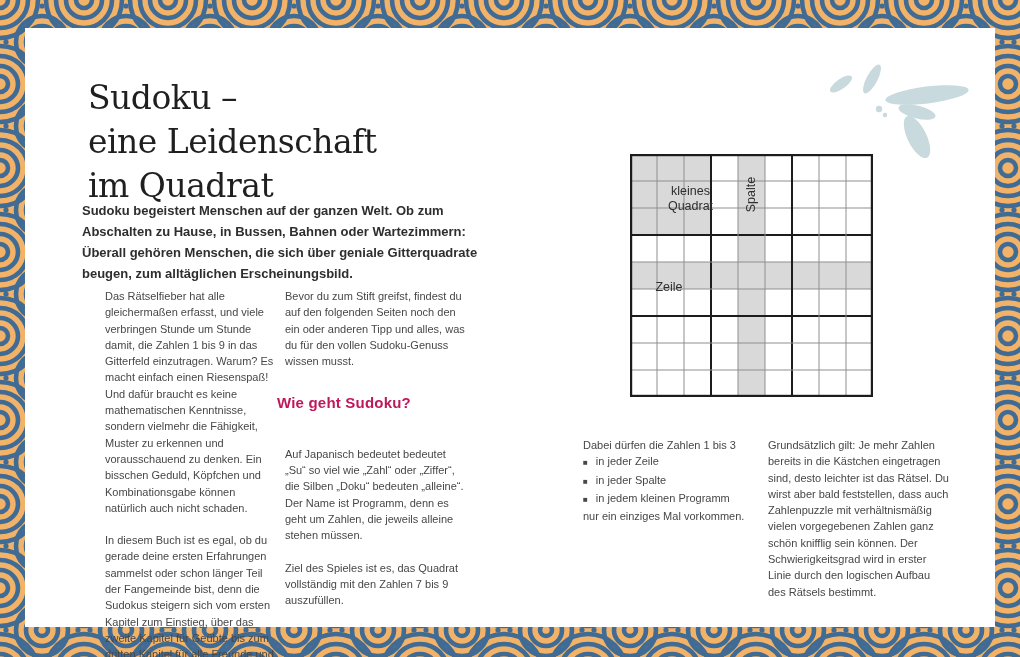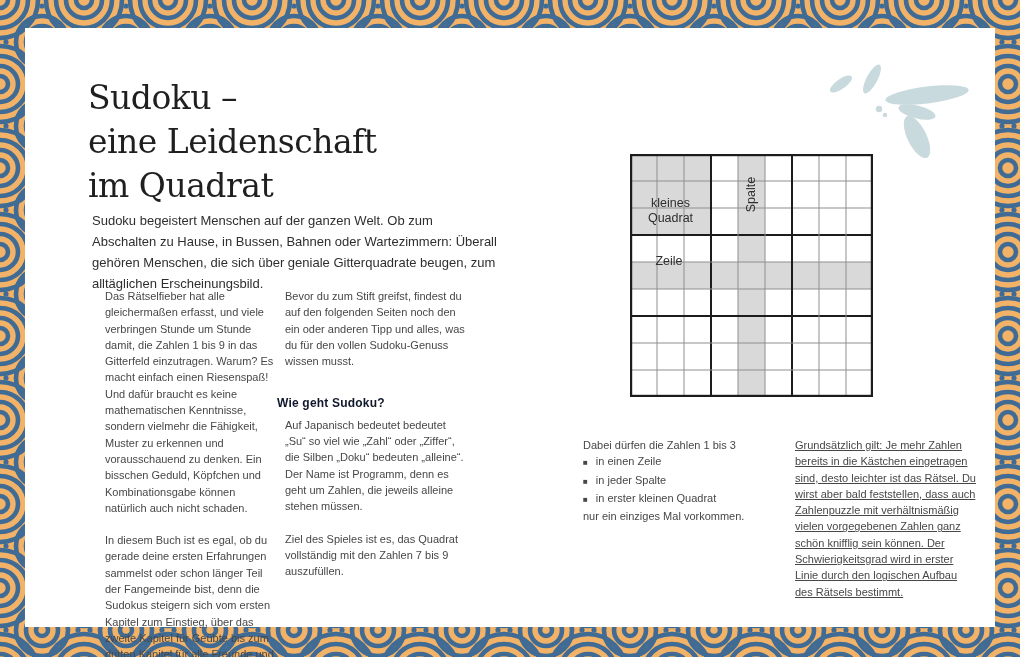--- a/index.html
+++ b/index.html
@@ -13,45 +13,45 @@
     background:#ffffff;
   }
   .page-title{
     position:absolute;left:55px;top:40px;width:420px;
     font-family:"DejaVu Serif","Liberation Serif",serif;
     font-size:33px;line-height:44px;color:#1f1f1f;font-weight:500;
     white-space:pre-line;letter-spacing:-0.5px;margin:8px;
   }
   .intro{
     position:absolute;left:55px;top:170px;width:408px;
-    font-size:13px;line-height:21px;font-weight:normal;color:#2e2e2e;margin:12px;
+    font-size:13px;line-height:21px;font-weight:bold;color:#2e2e2e;margin:2px;
   }
   .col{position:absolute;font-size:11px;line-height:16.3px;color:#474747;}
   .col p{margin:0 0 16px 8px;}
   .col-1{left:72px;top:260px;width:178px;}
   .col-2{left:252px;top:260px;width:188px;}
   .col-3{left:558px;top:409px;width:178px;}
-  .col-4{left:762px;top:409px;width:190px;text-decoration:underline;}
+  .col-4{left:735px;top:409px;width:190px;}
   .subheading{
-    font-size:12px;font-weight:bold;color:#0f172a;
-    margin:26px 0 5px 0;letter-spacing:0.2px;
+    font-size:15px;font-weight:bold;color:#be185d;
+    margin:26px 0 34px 0;letter-spacing:0.2px;
   }
   .bullet-list{list-style:none;margin:0;padding:0;}
   .bullet-list li{display:flex;align-items:baseline;margin:0;}
   .bullet-list .bullet{font-size:8px;margin-right:8px;color:#474747;}
   .outro-line{margin-bottom:25px;}
   .sudoku-grid{position:absolute;left:605px;top:126px;width:243px;height:243px;}
   .sudoku-grid svg{position:absolute;left:0;top:0;}
   .grid-label{
     position:absolute;display:flex;align-items:center;justify-content:center;
     font-size:12.5px;color:#2e2e2e;text-align:center;line-height:15px;
   }
-  .label-box{left:0;top:16px;width:81px;height:81px;white-space:pre-line;}
+  .label-box{left:0;top:4px;width:81px;height:81px;white-space:pre-line;padding-left:20px;}
   .label-col{left:81px;top:27px;width:81px;height:27px;transform:rotate(-90deg);}
-  .label-row{left:0;top:94px;width:78px;height:27px;}
+  .label-row{left:0;top:120px;width:78px;height:27px;}
   .dragonfly{position:absolute;left:790px;top:30px;}
 </style>
 </head>
 <body>
 
 <svg class="pattern-layer" width="1020" height="657" xmlns="http://www.w3.org/2000/svg">
   <defs>
     <pattern id="doodle" width="84" height="84" patternUnits="userSpaceOnUse">
       <rect width="84" height="84" fill="#f2b267"></rect>
       <g fill="none" stroke="#3f6b95" stroke-width="4.6">
@@ -146,29 +146,29 @@
       <circle cx="64" cy="51" r="3.2"></circle>
       <circle cx="70" cy="57" r="2.2"></circle>
     </g>
   </svg>
 
   <div class="col col-3">
     <div>Dabei dürfen die Zahlen 1 bis 3</div>
     <ul class="bullet-list">
       <li>
         <span class="bullet">■</span>
-        <span>in einen Zeile</span>
+        <span>in jeder Zeile</span>
       </li>
       <li>
         <span class="bullet">■</span>
         <span>in jeder Spalte</span>
       </li>
       <li>
         <span class="bullet">■</span>
-        <span>in erster kleinen Quadrat</span>
+        <span>in jedem kleinen Programm</span>
       </li>
     </ul>
     <div class="outro-line">nur ein einziges Mal vorkommen.</div>
   </div>
 
   <div class="col col-4">
     <p>Grundsätzlich gilt: Je mehr Zahlen bereits in die Kästchen eingetragen sind, desto leichter ist das Rätsel. Du wirst aber bald feststellen, dass auch Zahlenpuzzle mit verhältnismäßig vielen vorgegebenen Zahlen ganz schön knifflig sein können. Der Schwierigkeitsgrad wird in erster Linie durch den logischen Aufbau des Rätsels bestimmt.</p>
   </div>
 
 </div>

